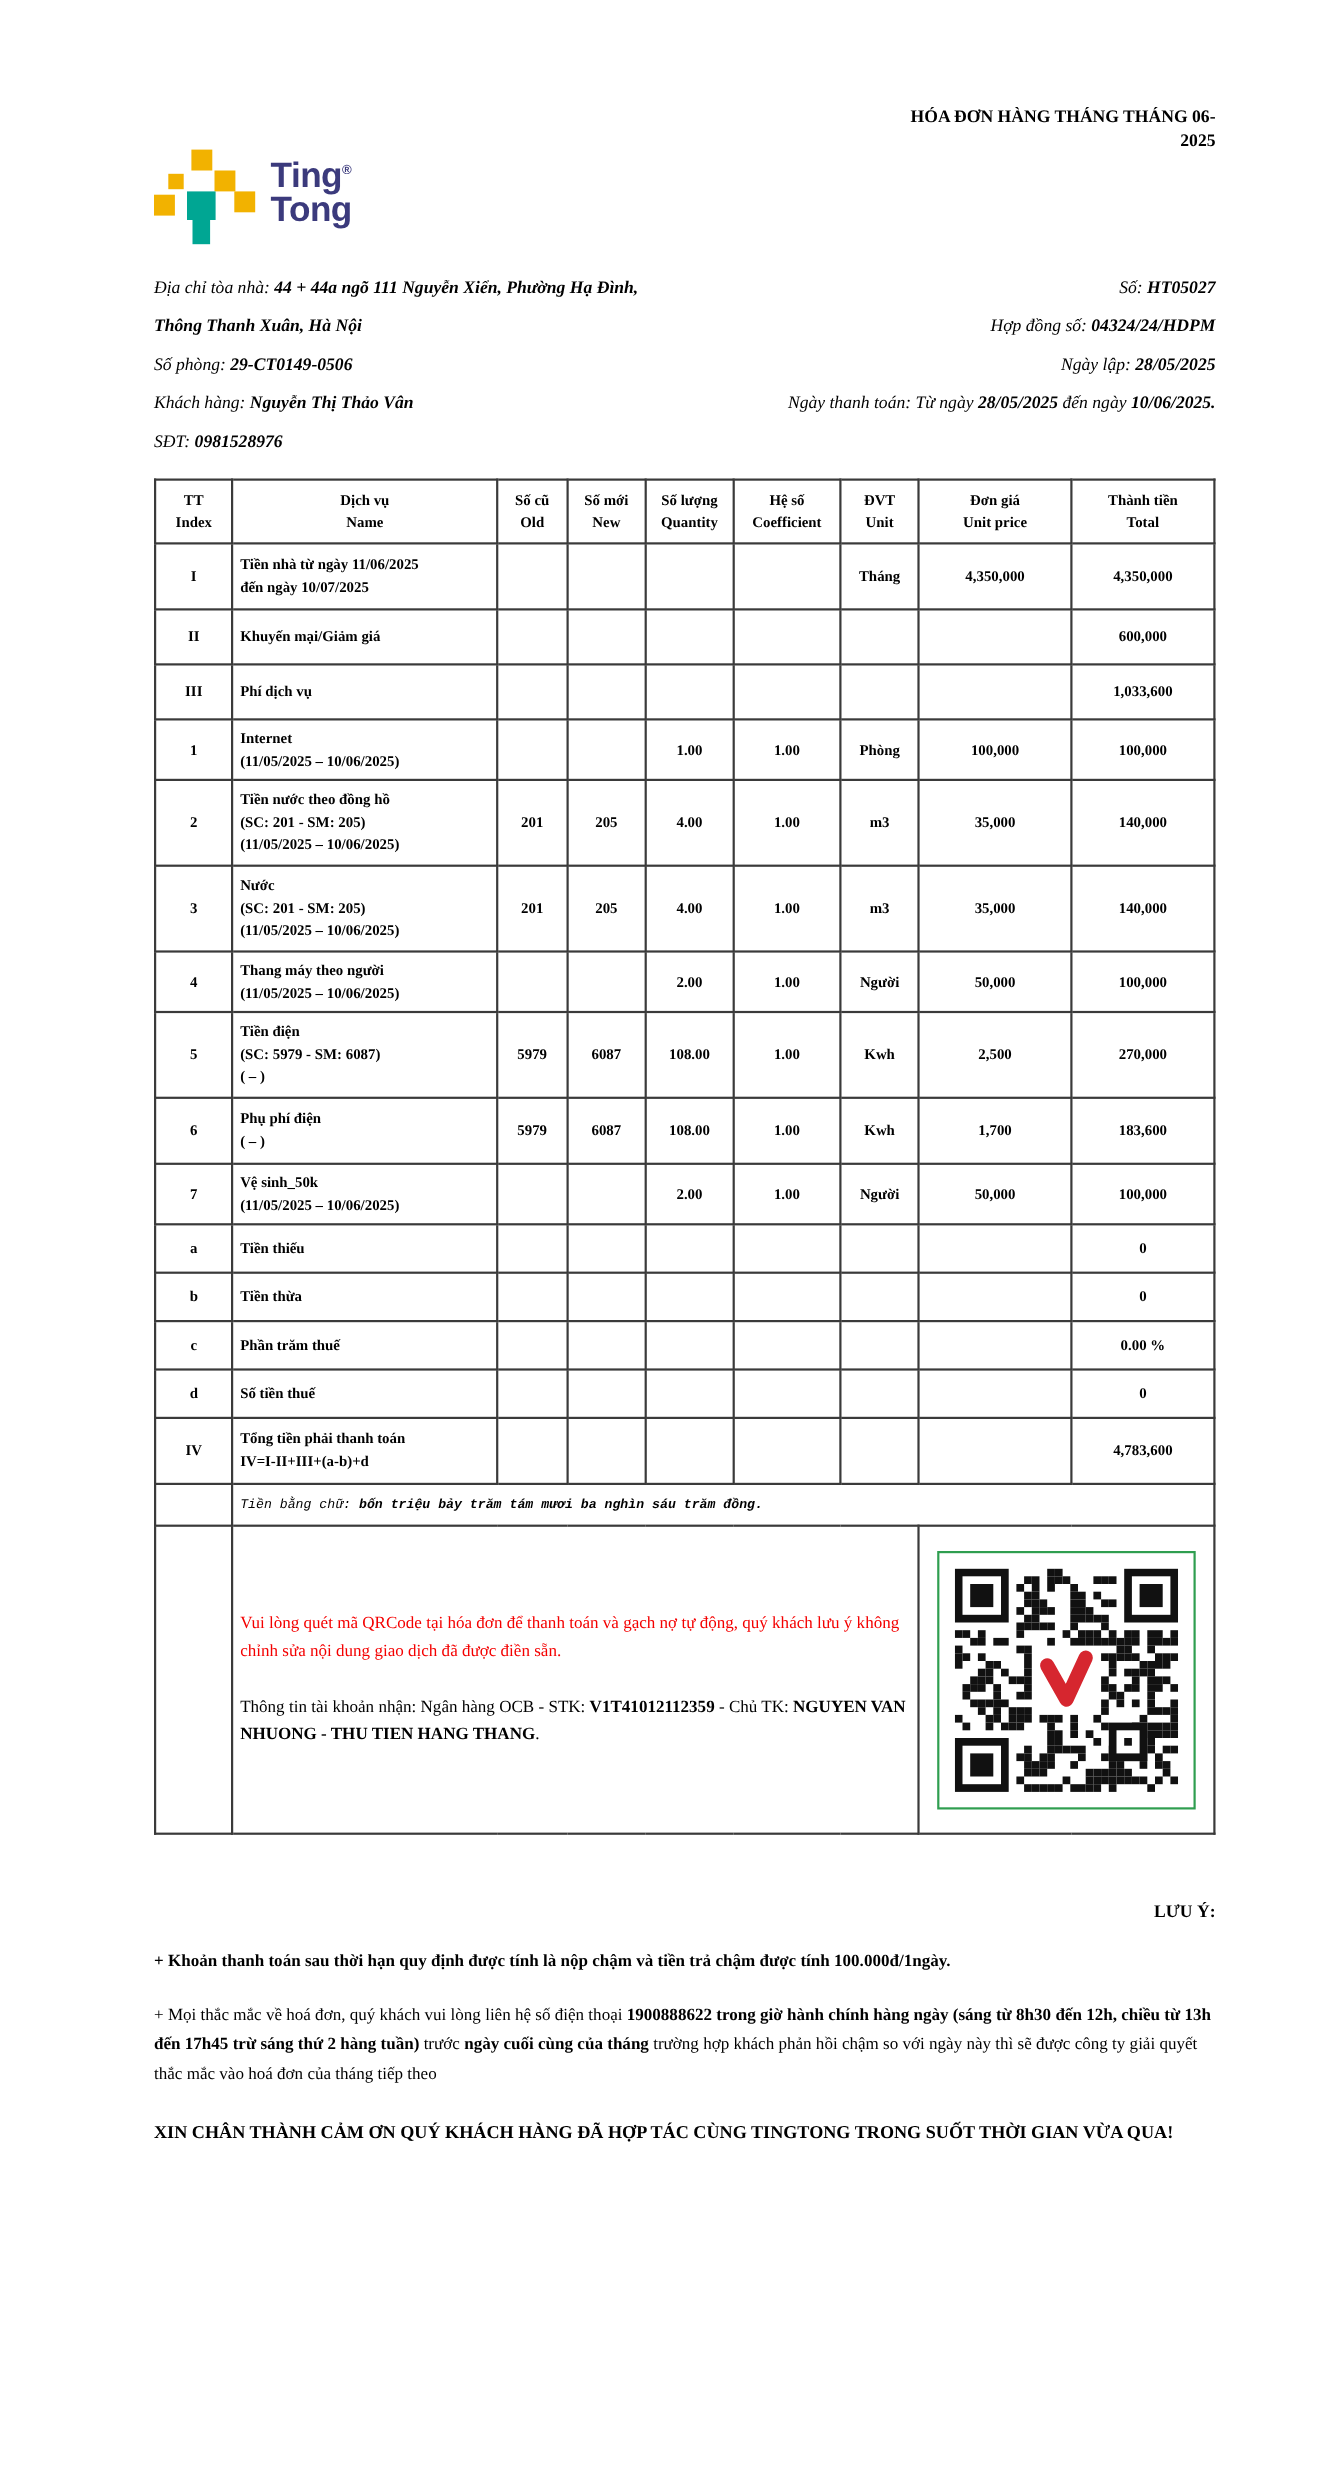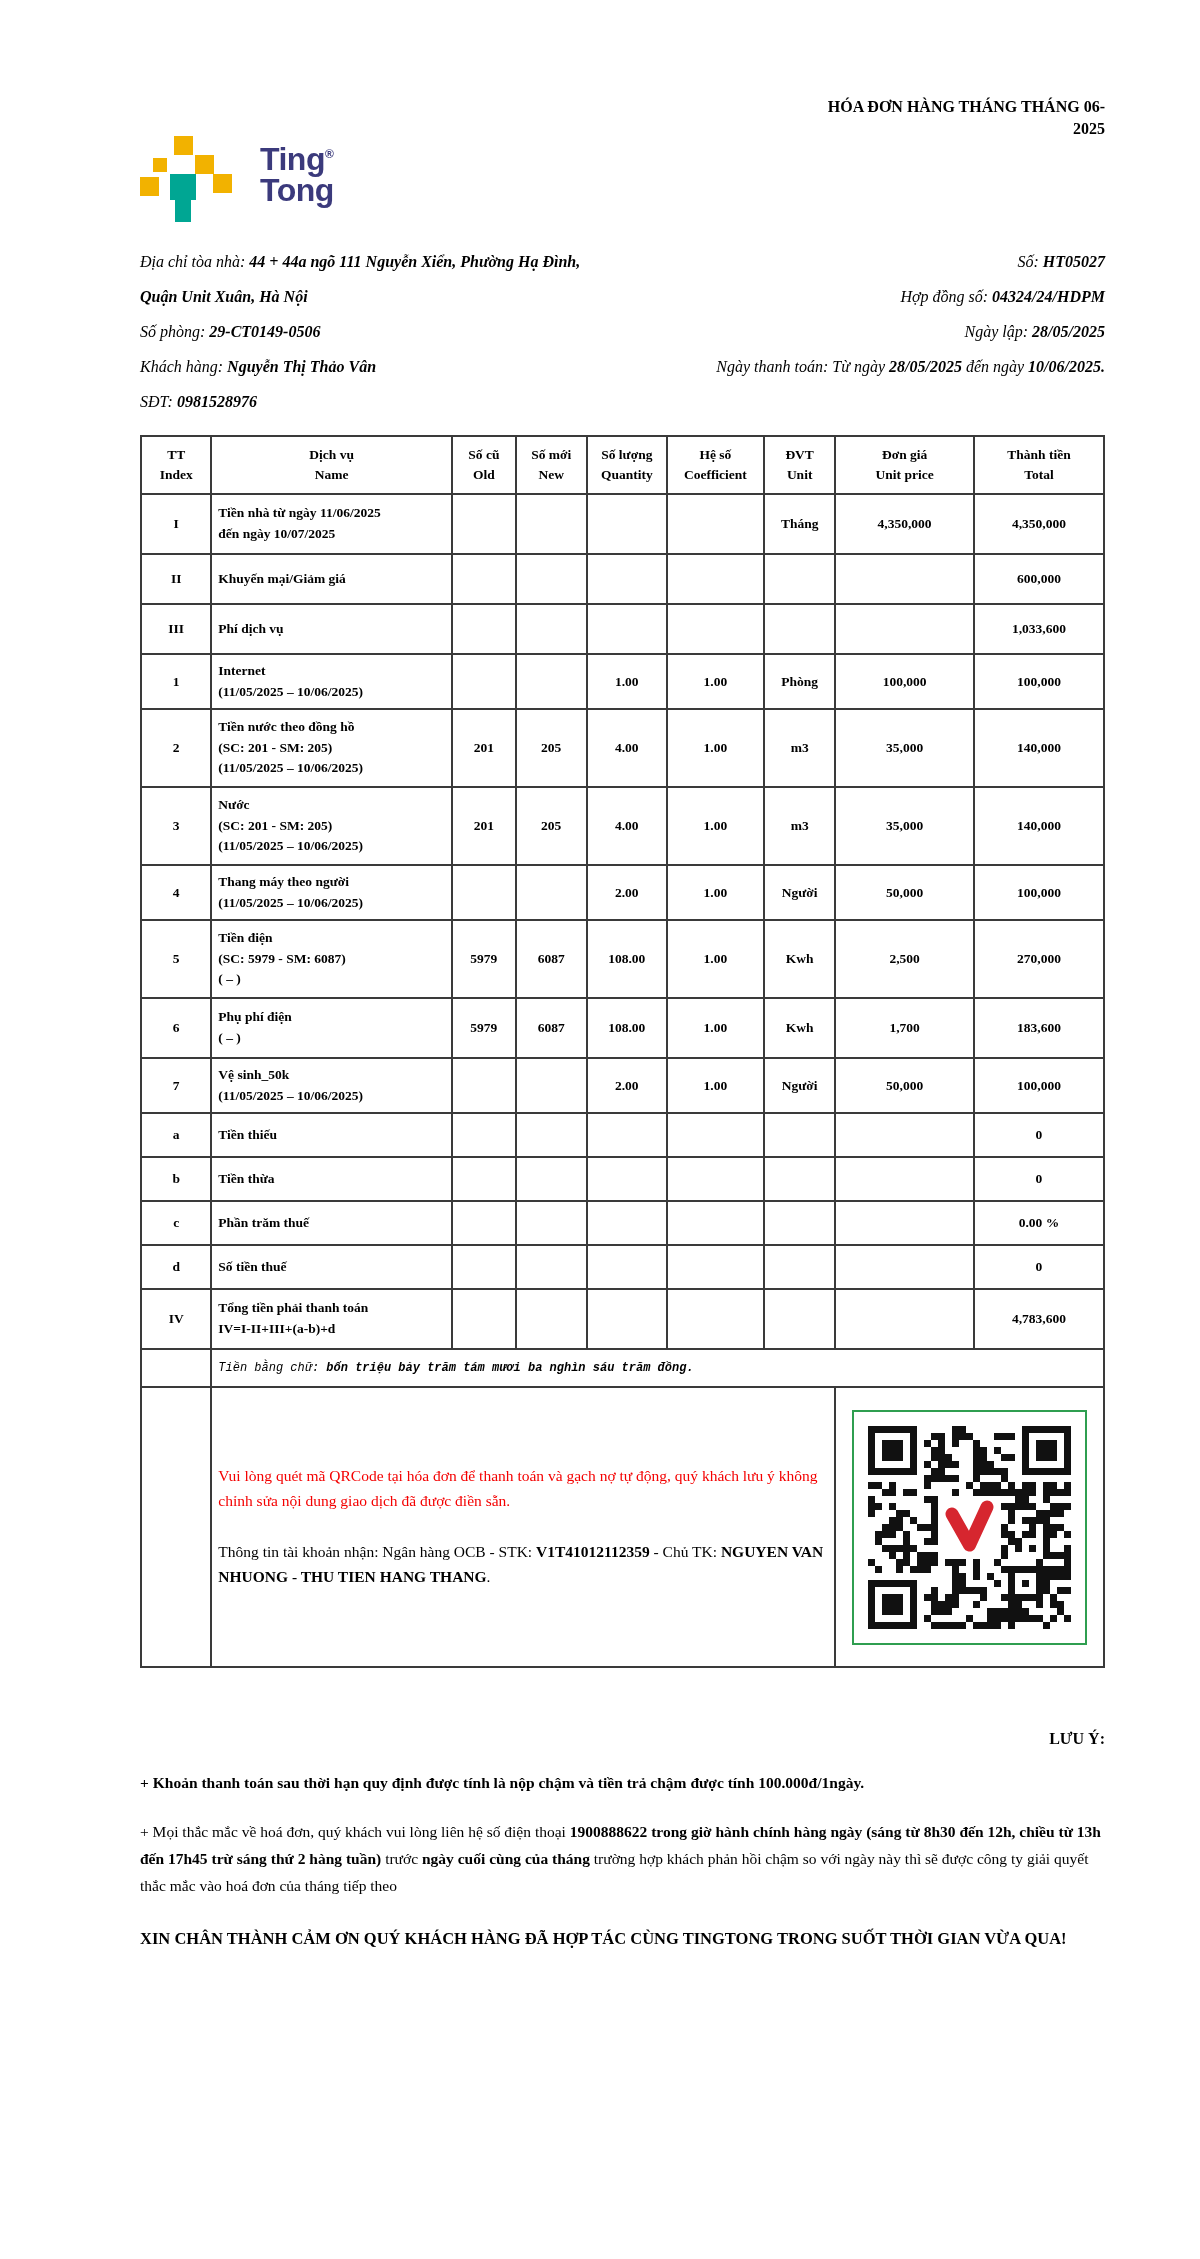--- a/index.html
+++ b/index.html
@@ -1,20 +1,20 @@
 <!DOCTYPE html>
 <html><head>
 <meta charset="utf-8">
 <style>
   html,body{margin:0;padding:0;background:#fff;}
   .page{position:relative;box-sizing:border-box;width:1200px;min-height:2259px;background:#fff;
         padding:96px 95px 40px 140px;font-family:"Liberation Serif",serif;color:#000;}
   
   .header{display:flex;justify-content:space-between;align-items:flex-start;}
-  .logo{display:flex;gap:28px;margin-top:40px;align-items:flex-start;}
+  .logo{display:flex;gap:14px;margin-top:40px;align-items:flex-start;}
   .logo-icon{position:relative;width:92px;height:88px;flex:0 0 auto;}
   .logo-icon .sq{position:absolute;}
   .logo-text{margin-top:8px;}
   .lt{font-family:"Liberation Sans",sans-serif;font-weight:bold;color:#3b3a7c;
       font-size:32px;line-height:31px;letter-spacing:-0.5px;}
   .reg{font-size:12px;vertical-align:super;line-height:0;}
   .title{margin:0;font-size:16px;font-weight:bold;text-align:right;white-space:pre-line;
          line-height:1.4;max-width:470px;}
   
   .info{display:flex;margin-top:26px;font-size:16px;font-style:italic;}
@@ -67,21 +67,21 @@
         <div class="lt">Tong</div>
       </div>
     </div>
     <h1 class="title">HÓA ĐƠN HÀNG THÁNG THÁNG 06-
 2025</h1>
   </div>
 
   <div class="info">
     <div class="info-left">
       <p><span>Địa chỉ tòa nhà: </span><b>44 + 44a ngõ 111 Nguyễn Xiển, Phường Hạ Đình,</b></p>
-      <p><b>Quận Unit Xuân, Hà Nội</b></p>
+      <p><b>Thông Thanh Xuân, Hà Nội</b></p>
       <p><span>Số phòng: </span><b>29-CT0149-0506</b></p>
       <p><span>Khách hàng: </span><b>Nguyễn Thị Thảo Vân</b></p>
       <p><span>SĐT: </span><b>0981528976</b></p>
     </div>
     <div class="info-right">
       <p><span>Số: </span><b>HT05027</b></p>
       <p><span>Hợp đồng số: </span><b>04324/24/HDPM</b></p>
       <p><span>Ngày lập: </span><b>28/05/2025</b></p>
       <p><span>Ngày thanh toán: Từ ngày </span><b>28/05/2025</b><span> đến ngày </span><b>10/06/2025.</b></p>
     </div>

